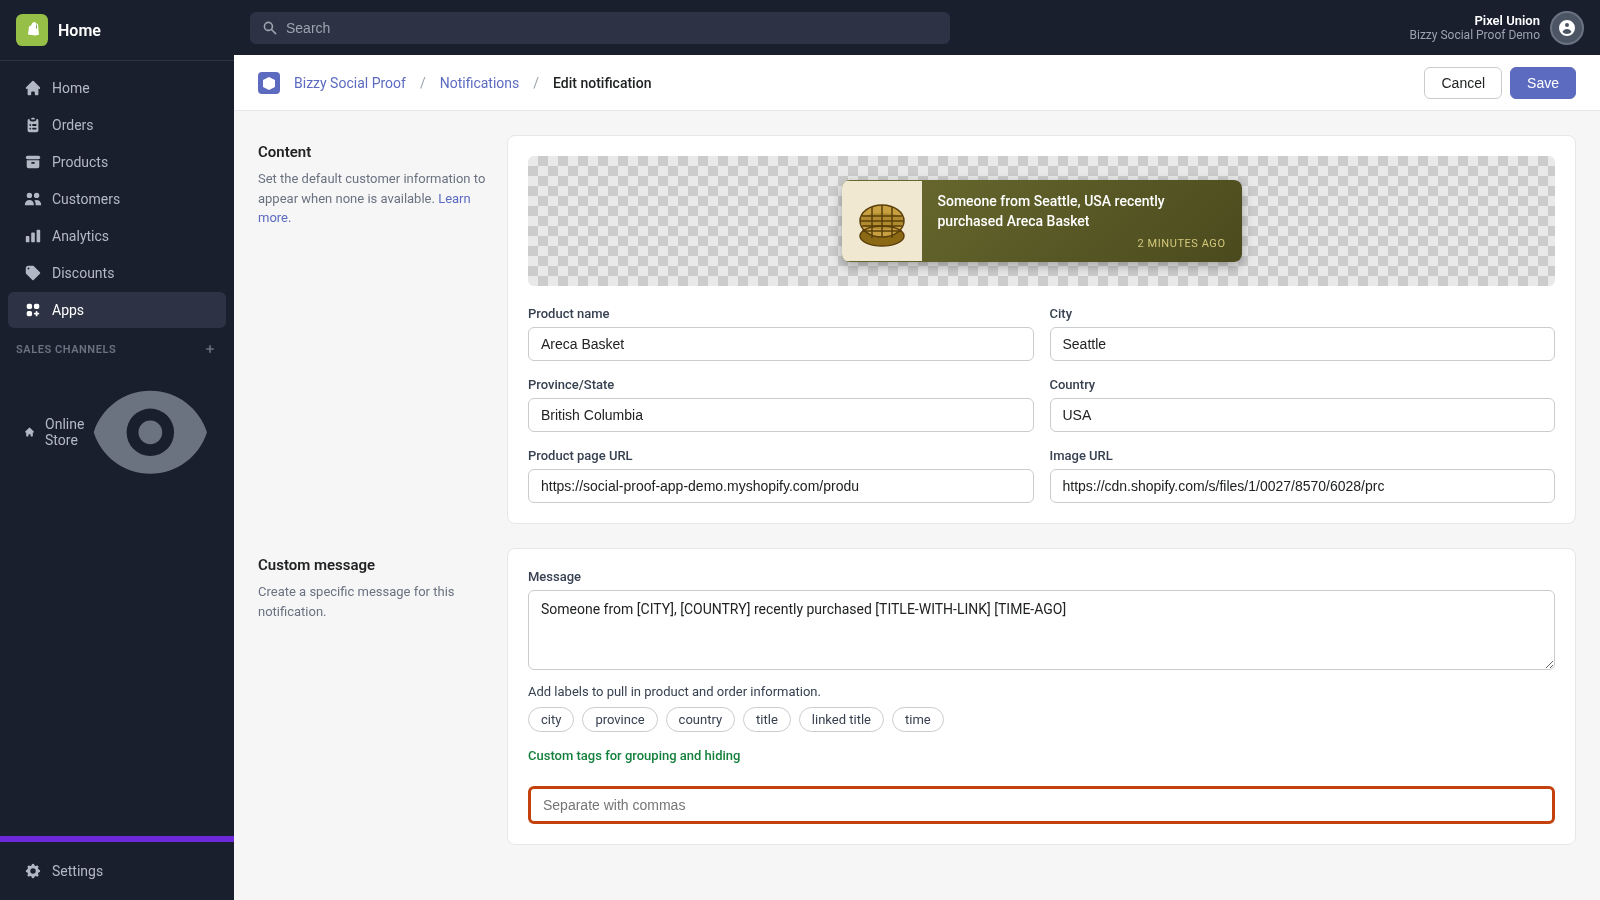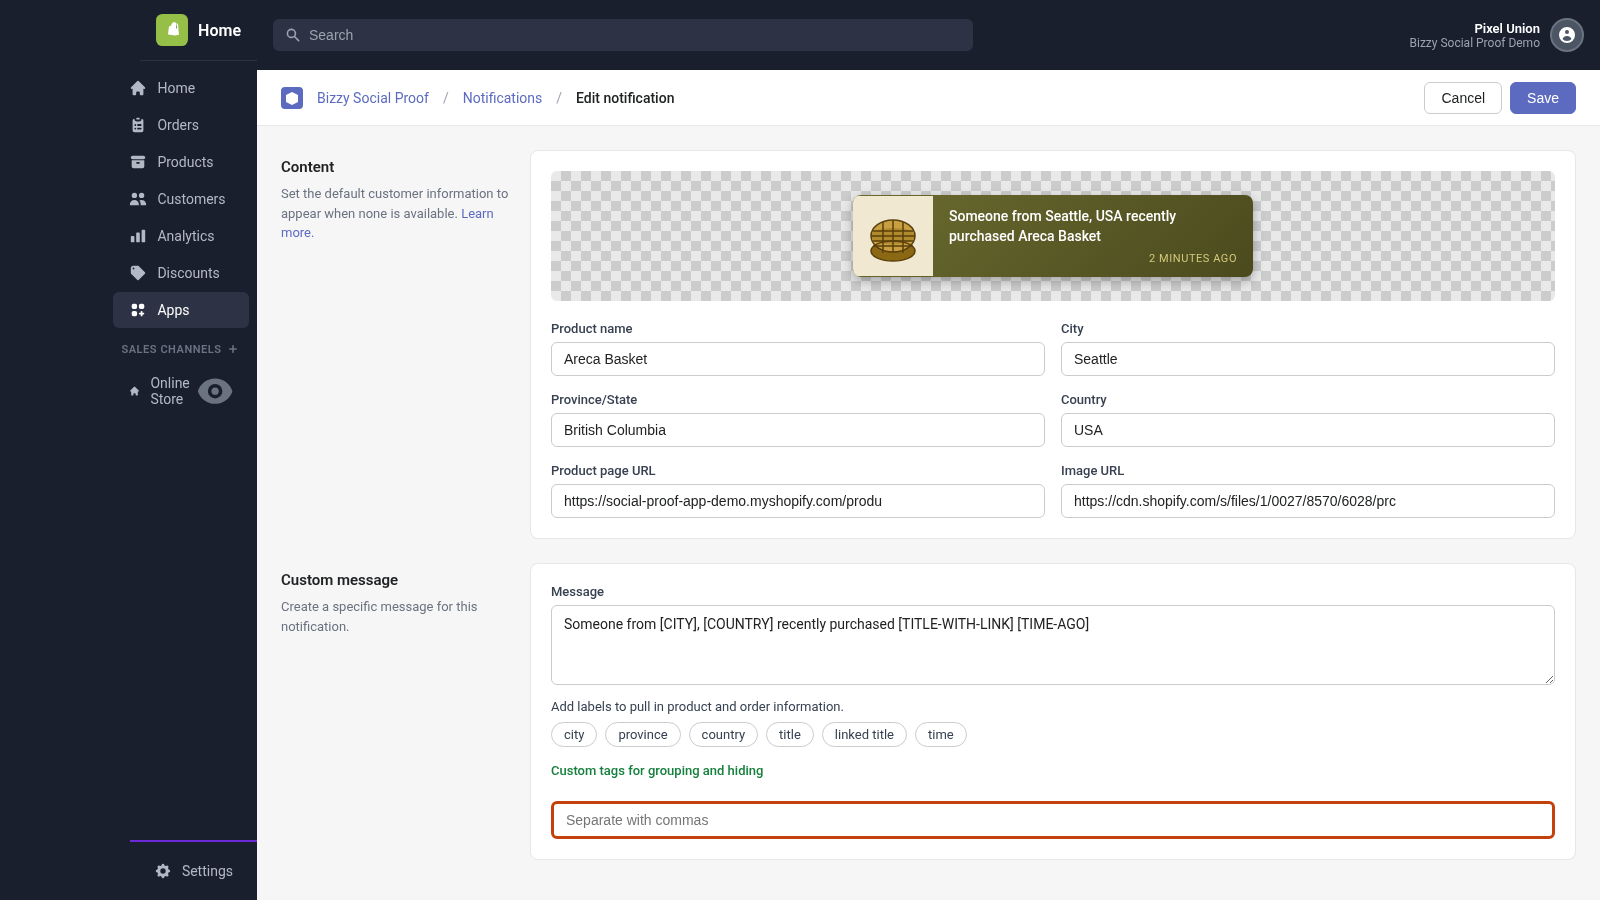--- a/index.html
+++ b/index.html
@@ -2,43 +2,43 @@
 <html><head>
   <meta charset="utf-8">
   <style>
     * { box-sizing: border-box; margin: 0; padding: 0; }
     body { font-family: -apple-system, BlinkMacSystemFont, 'Segoe UI', Roboto, sans-serif; background: #f6f6f7; color: #202223; font-size: 14px; }
 
     
     .app-wrapper { display: flex; height: 900px; width: 1600px; overflow: hidden; }
 
     
-    .sidebar { width: 257px; background: #1a1f2e; color: #b3b9c4; display: flex; flex-direction: column; flex-shrink: 0; align-items: flex-end; }
+    .sidebar { width: 234px; background: #1a1f2e; color: #b3b9c4; display: flex; flex-direction: column; flex-shrink: 0; }
     .sidebar-logo { display: flex; align-items: center; gap: 10px; padding: 14px 16px; border-bottom: 1px solid #2d3344; }
     .sidebar-logo-icon { width: 32px; height: 32px; }
     .sidebar-logo-text { color: #fff; font-size: 16px; font-weight: 600; }
     .sidebar-nav { padding: 8px 0; flex: 1; }
     .nav-item { display: flex; align-items: center; gap: 10px; padding: 9px 16px; cursor: pointer; border-radius: 6px; margin: 1px 8px; font-size: 14px; color: #b3b9c4; }
     .nav-item.active { background: #2d3344; color: #fff; }
     .nav-item svg { width: 18px; height: 18px; flex-shrink: 0; }
     .sales-channels-header { display: flex; align-items: center; justify-content: space-between; padding: 12px 16px 6px; font-size: 11px; font-weight: 600; text-transform: uppercase; color: #6b7280; letter-spacing: 0.05em; }
     .sales-channels-header svg { width: 16px; height: 16px; color: #6b7280; cursor: pointer; }
     .online-store-item { display: flex; align-items: center; justify-content: space-between; padding: 9px 16px; margin: 1px 8px; border-radius: 6px; cursor: pointer; }
     .online-store-left { display: flex; align-items: center; gap: 10px; color: #b3b9c4; }
     .online-store-left svg { width: 18px; height: 18px; }
     .online-store-item .eye-icon { color: #6b7280; }
-    .sidebar-footer { padding: 12px 16px; border-top: 2px solid #6d28d9; }
+    .sidebar-footer { padding: 12px 16px; border-top: 6px solid #6d28d9; }
     .settings-item { display: flex; align-items: center; gap: 10px; color: #b3b9c4; padding: 8px 8px; border-radius: 6px; cursor: pointer; }
     .settings-item svg { width: 18px; height: 18px; }
 
     
     .main { flex: 1; display: flex; flex-direction: column; overflow: hidden; }
 
     
-    .topbar { background: #1a1f2e; display: flex; align-items: center; justify-content: space-between; padding: 0 16px; height: 70px; flex-shrink: 0; }
+    .topbar { background: #1a1f2e; display: flex; align-items: center; justify-content: space-between; padding: 0 16px; height: 55px; flex-shrink: 0; }
     .search-wrapper { display: flex; align-items: center; gap: 8px; background: #2d3344; border-radius: 6px; padding: 8px 12px; flex: 1; max-width: 700px; }
     .search-wrapper svg { color: #9ca3af; width: 16px; height: 16px; }
     .search-input { background: transparent; border: none; outline: none; color: #d1d5db; font-size: 14px; flex: 1; }
     .search-input::placeholder { color: #9ca3af; }
     .user-info { display: flex; align-items: center; gap: 10px; color: #fff; }
     .user-avatar { width: 34px; height: 34px; border-radius: 50%; background: #4b5563; display: flex; align-items: center; justify-content: center; color: #fff; font-size: 13px; font-weight: 600; border: 2px solid #6b7280; overflow: hidden; }
     .user-avatar svg { width: 20px; height: 20px; }
     .user-text { text-align: right; }
     .user-name { font-size: 13px; font-weight: 600; color: #fff; }
     .user-sub { font-size: 12px; color: #9ca3af; }

